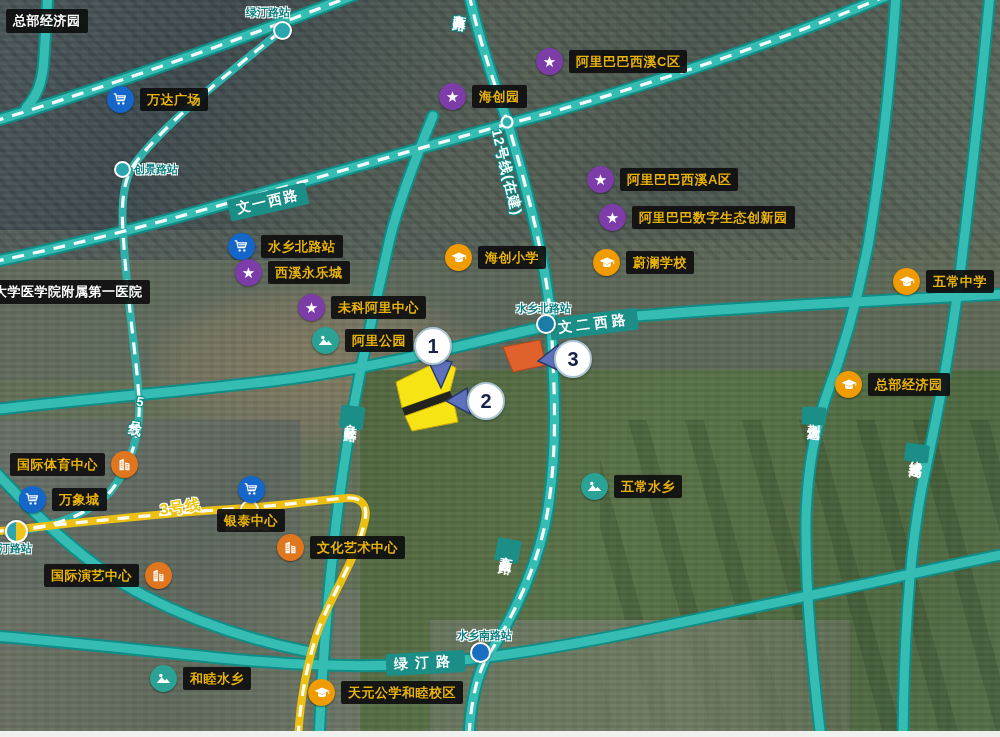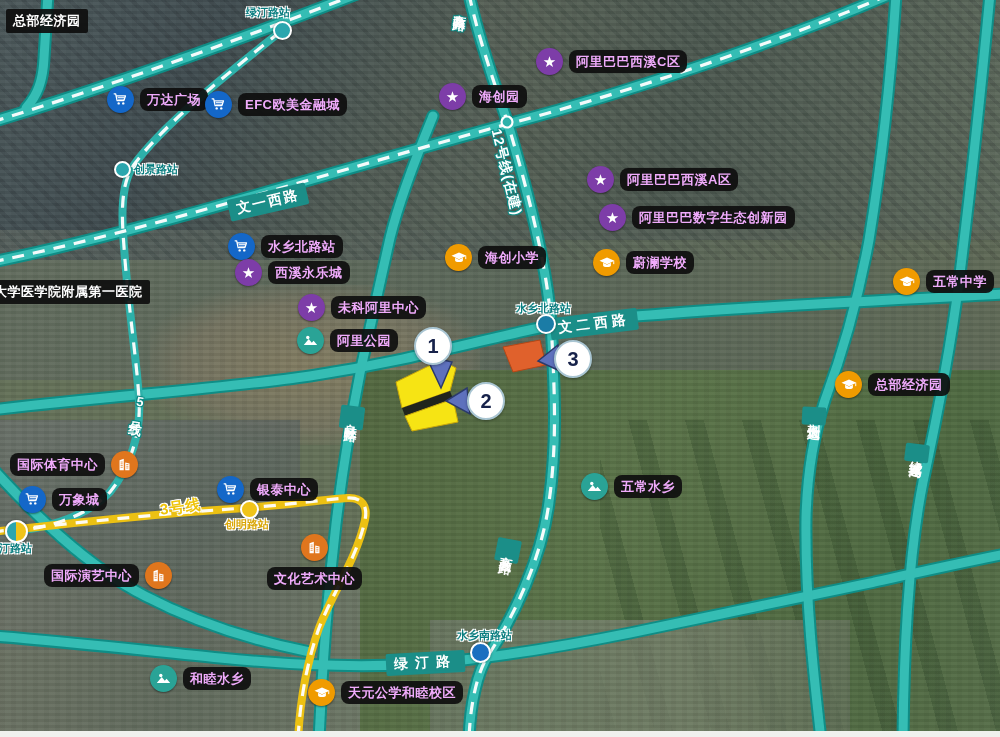--- a/index.html
+++ b/index.html
@@ -10,22 +10,22 @@
   
   .poi{position:absolute;display:flex;align-items:center;gap:6px;white-space:nowrap;z-index:40;}
   .poi.rev{flex-direction:row-reverse;justify-content:center;}
   .ic{width:27px;height:27px;border-radius:50%;display:flex;align-items:center;justify-content:center;
       box-shadow:0 1px 2px rgba(0,0,0,.45);flex:0 0 27px;}
   .ic.cart{background:#1467c8;}
   .ic.star{background:#7d3da8;color:#fff;font-size:15px;line-height:1;}
   .ic.school{background:#f09b00;}
   .ic.park{background:#2aa396;}
   .ic.venue{background:#e0761d;}
-  .lbl{background:rgba(14,14,14,.92);color:#f0abfc;font-size:13px;font-weight:bold;
-       padding:2.5px 7px;border-radius:8px;letter-spacing:.5px;}
+  .lbl{background:rgba(14,14,14,.92);color:#eab308;font-size:13px;font-weight:bold;
+       padding:2.5px 7px;border-radius:2px;letter-spacing:.5px;}
   .plain-lbl{position:absolute;background:rgba(14,14,14,.92);color:#fff;font-size:13px;font-weight:bold;
        padding:3px 7px;border-radius:2px;white-space:nowrap;z-index:40;letter-spacing:.5px;}
   
   .rbox{position:absolute;background:#1b8e88;color:#fff;font-weight:bold;font-size:14px;
         padding:2px 8px;border-radius:2px;white-space:nowrap;z-index:30;letter-spacing:2px;}
   .vbox{position:absolute;background:#1b8e88;color:#fff;font-weight:bold;font-size:13px;
         padding:7px 3px;border-radius:2px;writing-mode:vertical-rl;text-orientation:upright;
         letter-spacing:3px;z-index:30;}
   .onroad{position:absolute;color:#fff;font-weight:bold;font-size:13px;white-space:nowrap;z-index:30;
         text-shadow:-1px -1px 0 #0e8a84,1px -1px 0 #0e8a84,-1px 1px 0 #0e8a84,1px 1px 0 #0e8a84,0 0 3px #0e8a84;}
@@ -145,165 +145,154 @@
     <span class="ic cart">
         <svg viewBox="0 0 24 24" width="17" height="17">
           <path d="M3 4h2.2l2 9.5h9.6L19 7H6" fill="none" stroke="#fff" stroke-width="1.8" stroke-linecap="round" stroke-linejoin="round"></path>
           <path d="M8 9.2h10M8.6 11.6h9" stroke="#fff" stroke-width="1.2"></path>
           <circle cx="9.4" cy="17.5" r="1.7" fill="#fff"></circle>
           <circle cx="15.9" cy="17.5" r="1.7" fill="#fff"></circle>
         </svg>
       </span>
     <span class="lbl">万达广场</span>
   </div>
-  <div class="poi" style="left:205px;top:91px;">
+  <div class="poi" style="left:228px;top:233px;">
     <span class="ic cart">
         <svg viewBox="0 0 24 24" width="17" height="17">
           <path d="M3 4h2.2l2 9.5h9.6L19 7H6" fill="none" stroke="#fff" stroke-width="1.8" stroke-linecap="round" stroke-linejoin="round"></path>
           <path d="M8 9.2h10M8.6 11.6h9" stroke="#fff" stroke-width="1.2"></path>
           <circle cx="9.4" cy="17.5" r="1.7" fill="#fff"></circle>
           <circle cx="15.9" cy="17.5" r="1.7" fill="#fff"></circle>
         </svg>
       </span>
-    <span class="lbl">EFC欧美金融城</span>
-  </div>
-  <div class="poi" style="left:228px;top:233px;">
+    <span class="lbl">水乡北路站</span>
+  </div>
+  <div class="poi" style="left:235px;top:259px;">
+    <span class="ic star">★</span>
+    <span class="lbl">西溪永乐城</span>
+  </div>
+  <div class="poi" style="left:298px;top:294px;">
+    <span class="ic star">★</span>
+    <span class="lbl">未科阿里中心</span>
+  </div>
+  <div class="poi" style="left:312px;top:327px;">
+    <span class="ic park">
+        <svg viewBox="0 0 24 24" width="17" height="17">
+          <circle cx="8.2" cy="7.8" r="2.4" fill="#fff"></circle>
+          <path d="M2.5 18.5 9.5 10l4.3 5.2 2.6-3 5 6.3z" fill="#fff"></path>
+        </svg>
+      </span>
+    <span class="lbl">阿里公园</span>
+  </div>
+  <div class="poi" style="left:439px;top:83px;">
+    <span class="ic star">★</span>
+    <span class="lbl">海创园</span>
+  </div>
+  <div class="poi" style="left:536px;top:48px;">
+    <span class="ic star">★</span>
+    <span class="lbl">阿里巴巴西溪C区</span>
+  </div>
+  <div class="poi" style="left:587px;top:166px;">
+    <span class="ic star">★</span>
+    <span class="lbl">阿里巴巴西溪A区</span>
+  </div>
+  <div class="poi" style="left:599px;top:204px;">
+    <span class="ic star">★</span>
+    <span class="lbl">阿里巴巴数字生态创新园</span>
+  </div>
+  <div class="poi" style="left:445px;top:244px;">
+    <span class="ic school">
+        <svg viewBox="0 0 24 24" width="18" height="18">
+          <path d="M12 4.5 22 9l-10 4.5L2 9z" fill="#fff"></path>
+          <path d="M6.8 11.8v3.4c0 1.2 2.4 2.2 5.2 2.2s5.2-1 5.2-2.2v-3.4L12 14.2z" fill="#fff"></path>
+          <path d="M21 9.5v4" stroke="#fff" stroke-width="1.3"></path>
+        </svg>
+      </span>
+    <span class="lbl">海创小学</span>
+  </div>
+  <div class="poi" style="left:593px;top:249px;">
+    <span class="ic school">
+        <svg viewBox="0 0 24 24" width="18" height="18">
+          <path d="M12 4.5 22 9l-10 4.5L2 9z" fill="#fff"></path>
+          <path d="M6.8 11.8v3.4c0 1.2 2.4 2.2 5.2 2.2s5.2-1 5.2-2.2v-3.4L12 14.2z" fill="#fff"></path>
+          <path d="M21 9.5v4" stroke="#fff" stroke-width="1.3"></path>
+        </svg>
+      </span>
+    <span class="lbl">蔚澜学校</span>
+  </div>
+  <div class="poi" style="left:893px;top:268px;">
+    <span class="ic school">
+        <svg viewBox="0 0 24 24" width="18" height="18">
+          <path d="M12 4.5 22 9l-10 4.5L2 9z" fill="#fff"></path>
+          <path d="M6.8 11.8v3.4c0 1.2 2.4 2.2 5.2 2.2s5.2-1 5.2-2.2v-3.4L12 14.2z" fill="#fff"></path>
+          <path d="M21 9.5v4" stroke="#fff" stroke-width="1.3"></path>
+        </svg>
+      </span>
+    <span class="lbl">五常中学</span>
+  </div>
+  <div class="poi" style="left:835px;top:371px;">
+    <span class="ic school">
+        <svg viewBox="0 0 24 24" width="18" height="18">
+          <path d="M12 4.5 22 9l-10 4.5L2 9z" fill="#fff"></path>
+          <path d="M6.8 11.8v3.4c0 1.2 2.4 2.2 5.2 2.2s5.2-1 5.2-2.2v-3.4L12 14.2z" fill="#fff"></path>
+          <path d="M21 9.5v4" stroke="#fff" stroke-width="1.3"></path>
+        </svg>
+      </span>
+    <span class="lbl">总部经济园</span>
+  </div>
+  <div class="poi" style="left:544px;top:473px;padding-left:37px;">
+    <span class="ic park">
+        <svg viewBox="0 0 24 24" width="17" height="17">
+          <circle cx="8.2" cy="7.8" r="2.4" fill="#fff"></circle>
+          <path d="M2.5 18.5 9.5 10l4.3 5.2 2.6-3 5 6.3z" fill="#fff"></path>
+        </svg>
+      </span>
+    <span class="lbl">五常水乡</span>
+  </div>
+  <div class="poi rev" style="left:10px;top:451px;">
+    <span class="ic venue">
+        <svg viewBox="0 0 24 24" width="17" height="17">
+          <path d="M5 20V6l6-2v16zM13 20V9l6 1.5V20z" fill="#fff"></path>
+          <path d="M6.5 8.5h3M6.5 11h3M6.5 13.5h3M6.5 16h3M14.5 12h3M14.5 14.5h3M14.5 17h3" stroke="#e0761d" stroke-width="1"></path>
+        </svg>
+      </span>
+    <span class="lbl">国际体育中心</span>
+  </div>
+  <div class="poi" style="left:19px;top:486px;">
     <span class="ic cart">
         <svg viewBox="0 0 24 24" width="17" height="17">
           <path d="M3 4h2.2l2 9.5h9.6L19 7H6" fill="none" stroke="#fff" stroke-width="1.8" stroke-linecap="round" stroke-linejoin="round"></path>
           <path d="M8 9.2h10M8.6 11.6h9" stroke="#fff" stroke-width="1.2"></path>
           <circle cx="9.4" cy="17.5" r="1.7" fill="#fff"></circle>
           <circle cx="15.9" cy="17.5" r="1.7" fill="#fff"></circle>
         </svg>
       </span>
-    <span class="lbl">水乡北路站</span>
-  </div>
-  <div class="poi" style="left:235px;top:259px;">
-    <span class="ic star">★</span>
-    <span class="lbl">西溪永乐城</span>
-  </div>
-  <div class="poi" style="left:298px;top:294px;">
-    <span class="ic star">★</span>
-    <span class="lbl">未科阿里中心</span>
-  </div>
-  <div class="poi" style="left:297px;top:327px;">
-    <span class="ic park">
-        <svg viewBox="0 0 24 24" width="17" height="17">
-          <circle cx="8.2" cy="7.8" r="2.4" fill="#fff"></circle>
-          <path d="M2.5 18.5 9.5 10l4.3 5.2 2.6-3 5 6.3z" fill="#fff"></path>
-        </svg>
-      </span>
-    <span class="lbl">阿里公园</span>
-  </div>
-  <div class="poi" style="left:439px;top:83px;">
-    <span class="ic star">★</span>
-    <span class="lbl">海创园</span>
-  </div>
-  <div class="poi" style="left:536px;top:48px;">
-    <span class="ic star">★</span>
-    <span class="lbl">阿里巴巴西溪C区</span>
-  </div>
-  <div class="poi" style="left:587px;top:166px;">
-    <span class="ic star">★</span>
-    <span class="lbl">阿里巴巴西溪A区</span>
-  </div>
-  <div class="poi" style="left:599px;top:204px;">
-    <span class="ic star">★</span>
-    <span class="lbl">阿里巴巴数字生态创新园</span>
-  </div>
-  <div class="poi" style="left:445px;top:244px;">
-    <span class="ic school">
-        <svg viewBox="0 0 24 24" width="18" height="18">
-          <path d="M12 4.5 22 9l-10 4.5L2 9z" fill="#fff"></path>
-          <path d="M6.8 11.8v3.4c0 1.2 2.4 2.2 5.2 2.2s5.2-1 5.2-2.2v-3.4L12 14.2z" fill="#fff"></path>
-          <path d="M21 9.5v4" stroke="#fff" stroke-width="1.3"></path>
-        </svg>
-      </span>
-    <span class="lbl">海创小学</span>
-  </div>
-  <div class="poi" style="left:593px;top:249px;">
-    <span class="ic school">
-        <svg viewBox="0 0 24 24" width="18" height="18">
-          <path d="M12 4.5 22 9l-10 4.5L2 9z" fill="#fff"></path>
-          <path d="M6.8 11.8v3.4c0 1.2 2.4 2.2 5.2 2.2s5.2-1 5.2-2.2v-3.4L12 14.2z" fill="#fff"></path>
-          <path d="M21 9.5v4" stroke="#fff" stroke-width="1.3"></path>
-        </svg>
-      </span>
-    <span class="lbl">蔚澜学校</span>
-  </div>
-  <div class="poi" style="left:893px;top:268px;">
-    <span class="ic school">
-        <svg viewBox="0 0 24 24" width="18" height="18">
-          <path d="M12 4.5 22 9l-10 4.5L2 9z" fill="#fff"></path>
-          <path d="M6.8 11.8v3.4c0 1.2 2.4 2.2 5.2 2.2s5.2-1 5.2-2.2v-3.4L12 14.2z" fill="#fff"></path>
-          <path d="M21 9.5v4" stroke="#fff" stroke-width="1.3"></path>
-        </svg>
-      </span>
-    <span class="lbl">五常中学</span>
-  </div>
-  <div class="poi" style="left:835px;top:371px;">
-    <span class="ic school">
-        <svg viewBox="0 0 24 24" width="18" height="18">
-          <path d="M12 4.5 22 9l-10 4.5L2 9z" fill="#fff"></path>
-          <path d="M6.8 11.8v3.4c0 1.2 2.4 2.2 5.2 2.2s5.2-1 5.2-2.2v-3.4L12 14.2z" fill="#fff"></path>
-          <path d="M21 9.5v4" stroke="#fff" stroke-width="1.3"></path>
-        </svg>
-      </span>
-    <span class="lbl">总部经济园</span>
-  </div>
-  <div class="poi" style="left:544px;top:473px;padding-left:37px;">
-    <span class="ic park">
-        <svg viewBox="0 0 24 24" width="17" height="17">
-          <circle cx="8.2" cy="7.8" r="2.4" fill="#fff"></circle>
-          <path d="M2.5 18.5 9.5 10l4.3 5.2 2.6-3 5 6.3z" fill="#fff"></path>
-        </svg>
-      </span>
-    <span class="lbl">五常水乡</span>
-  </div>
-  <div class="poi rev" style="left:10px;top:451px;">
-    <span class="ic venue">
-        <svg viewBox="0 0 24 24" width="17" height="17">
-          <path d="M5 20V6l6-2v16zM13 20V9l6 1.5V20z" fill="#fff"></path>
-          <path d="M6.5 8.5h3M6.5 11h3M6.5 13.5h3M6.5 16h3M14.5 12h3M14.5 14.5h3M14.5 17h3" stroke="#e0761d" stroke-width="1"></path>
-        </svg>
-      </span>
-    <span class="lbl">国际体育中心</span>
-  </div>
-  <div class="poi" style="left:19px;top:486px;">
+    <span class="lbl">万象城</span>
+  </div>
+  <div class="poi" style="left:217px;top:476px;flex-direction:column;">
     <span class="ic cart">
         <svg viewBox="0 0 24 24" width="17" height="17">
           <path d="M3 4h2.2l2 9.5h9.6L19 7H6" fill="none" stroke="#fff" stroke-width="1.8" stroke-linecap="round" stroke-linejoin="round"></path>
           <path d="M8 9.2h10M8.6 11.6h9" stroke="#fff" stroke-width="1.2"></path>
           <circle cx="9.4" cy="17.5" r="1.7" fill="#fff"></circle>
           <circle cx="15.9" cy="17.5" r="1.7" fill="#fff"></circle>
         </svg>
       </span>
-    <span class="lbl">万象城</span>
-  </div>
-  <div class="poi" style="left:217px;top:476px;">
-    <span class="ic cart">
-        <svg viewBox="0 0 24 24" width="17" height="17">
-          <path d="M3 4h2.2l2 9.5h9.6L19 7H6" fill="none" stroke="#fff" stroke-width="1.8" stroke-linecap="round" stroke-linejoin="round"></path>
-          <path d="M8 9.2h10M8.6 11.6h9" stroke="#fff" stroke-width="1.2"></path>
-          <circle cx="9.4" cy="17.5" r="1.7" fill="#fff"></circle>
-          <circle cx="15.9" cy="17.5" r="1.7" fill="#fff"></circle>
-        </svg>
-      </span>
     <span class="lbl">银泰中心</span>
   </div>
   <div class="poi rev" style="left:44px;top:562px;">
     <span class="ic venue">
         <svg viewBox="0 0 24 24" width="17" height="17">
           <path d="M5 20V6l6-2v16zM13 20V9l6 1.5V20z" fill="#fff"></path>
           <path d="M6.5 8.5h3M6.5 11h3M6.5 13.5h3M6.5 16h3M14.5 12h3M14.5 14.5h3M14.5 17h3" stroke="#e0761d" stroke-width="1"></path>
         </svg>
       </span>
     <span class="lbl">国际演艺中心</span>
   </div>
-  <div class="poi" style="left:267px;top:534px;flex-direction:column;">
+  <div class="poi" style="left:277px;top:534px;">
     <span class="ic venue">
         <svg viewBox="0 0 24 24" width="17" height="17">
           <path d="M5 20V6l6-2v16zM13 20V9l6 1.5V20z" fill="#fff"></path>
           <path d="M6.5 8.5h3M6.5 11h3M6.5 13.5h3M6.5 16h3M14.5 12h3M14.5 14.5h3M14.5 17h3" stroke="#e0761d" stroke-width="1"></path>
         </svg>
       </span>
     <span class="lbl">文化艺术中心</span>
   </div>
   <div class="poi" style="left:150px;top:665px;">
     <span class="ic park">

